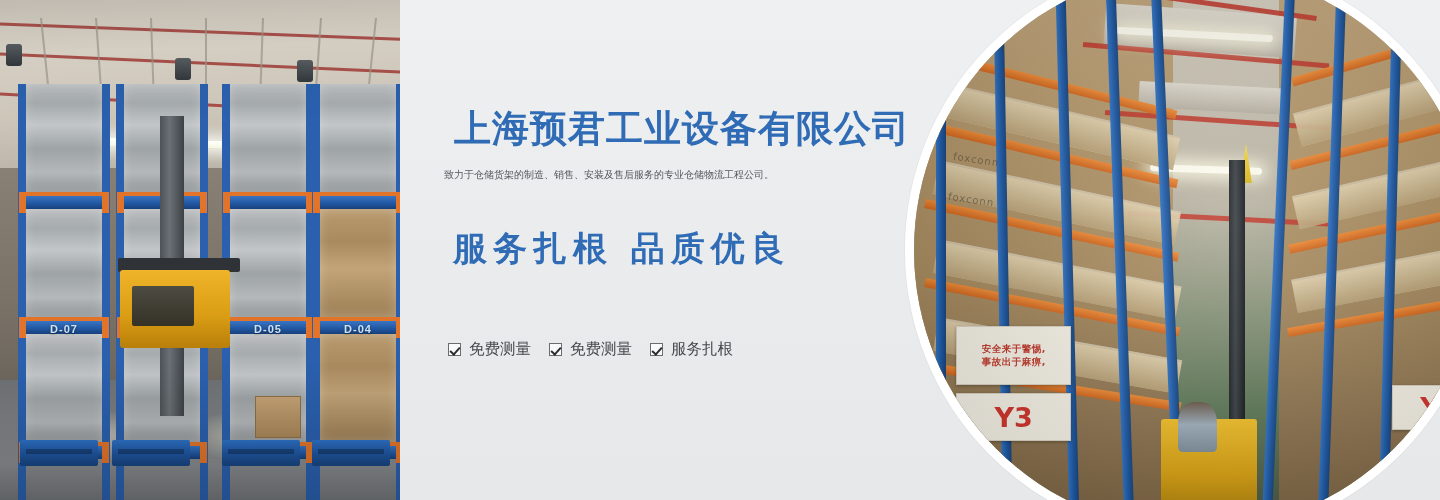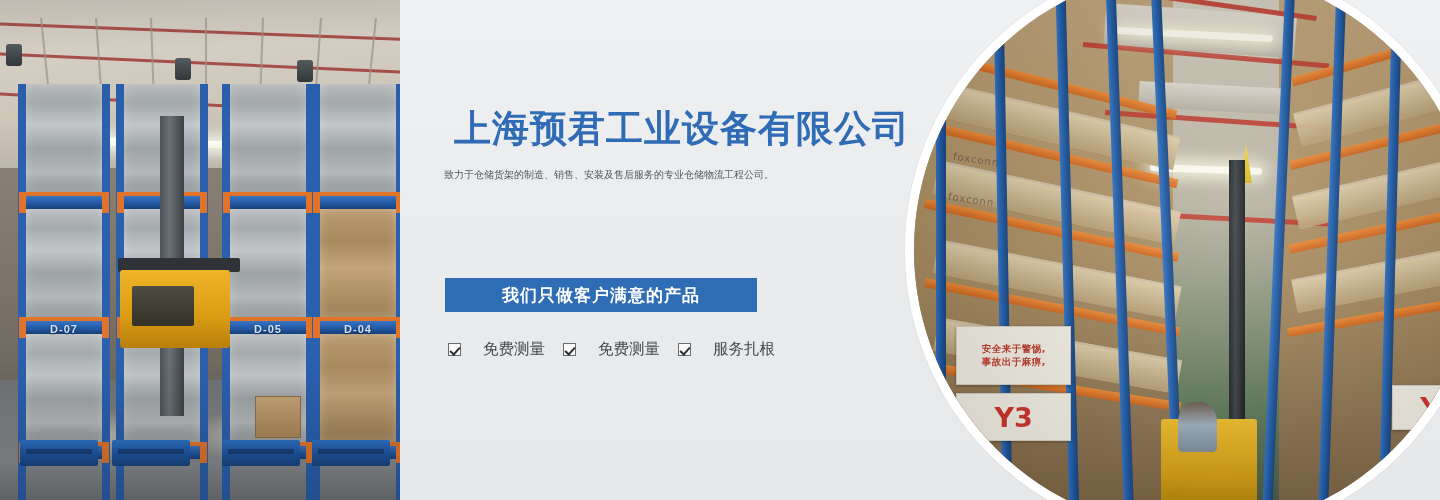--- a/index.html
+++ b/index.html
@@ -153,21 +153,21 @@
     display:flex; align-items:center; justify-content:center;
   }
   .cta-text {
     color:#ffffff; font-size:17px; font-weight:bold; letter-spacing:1px;
     font-family:"DejaVu Sans","Liberation Sans",sans-serif;
   }
   .features {
     position:absolute; top:339px; left:5px;
     display:flex; align-items:center; gap:18px;
   }
-  .feature { display:flex; align-items:center; gap:22px; }
+  .feature { display:flex; align-items:center; gap:8px; }
   .chk {
     width:13px; height:13px; border:1px solid #6a6d70; background:#fafafa;
     position:relative; flex:0 0 auto;
   }
   .chk::after {
     content:""; position:absolute; left:3px; top:1px;
     width:4px; height:8px; border:solid #2a2d30;
     border-width:0 2px 2px 0; transform:rotate(42deg);
   }
   .feature-label {
@@ -382,24 +382,22 @@
     <div class="pallet-blue" style="left:20px;"></div>
     <div class="pallet-blue" style="left:112px;"></div>
     <div class="pallet-blue" style="left:222px;"></div>
     <div class="pallet-blue" style="left:312px;"></div>
     <div class="carton" style="left:255px;bottom:62px;"></div>
   </div>
 
   <div class="center">
     <div class="title">上海预君工业设备有限公司</div>
     <div class="subtitle">致力于仓储货架的制造、销售、安装及售后服务的专业仓储物流工程公司。</div>
-
-    <div class="cta">
-      <span class="cta-text">我们只做客户满意的产品</span>
-    </div>
+    <div class="slogan">服务扎根  品质优良</div>
+
 
     <div class="features">
       <div class="feature">
         <span class="chk"></span>
         <span class="feature-label">免费测量</span>
       </div>
       <div class="feature">
         <span class="chk"></span>
         <span class="feature-label">免费测量</span>
       </div>

